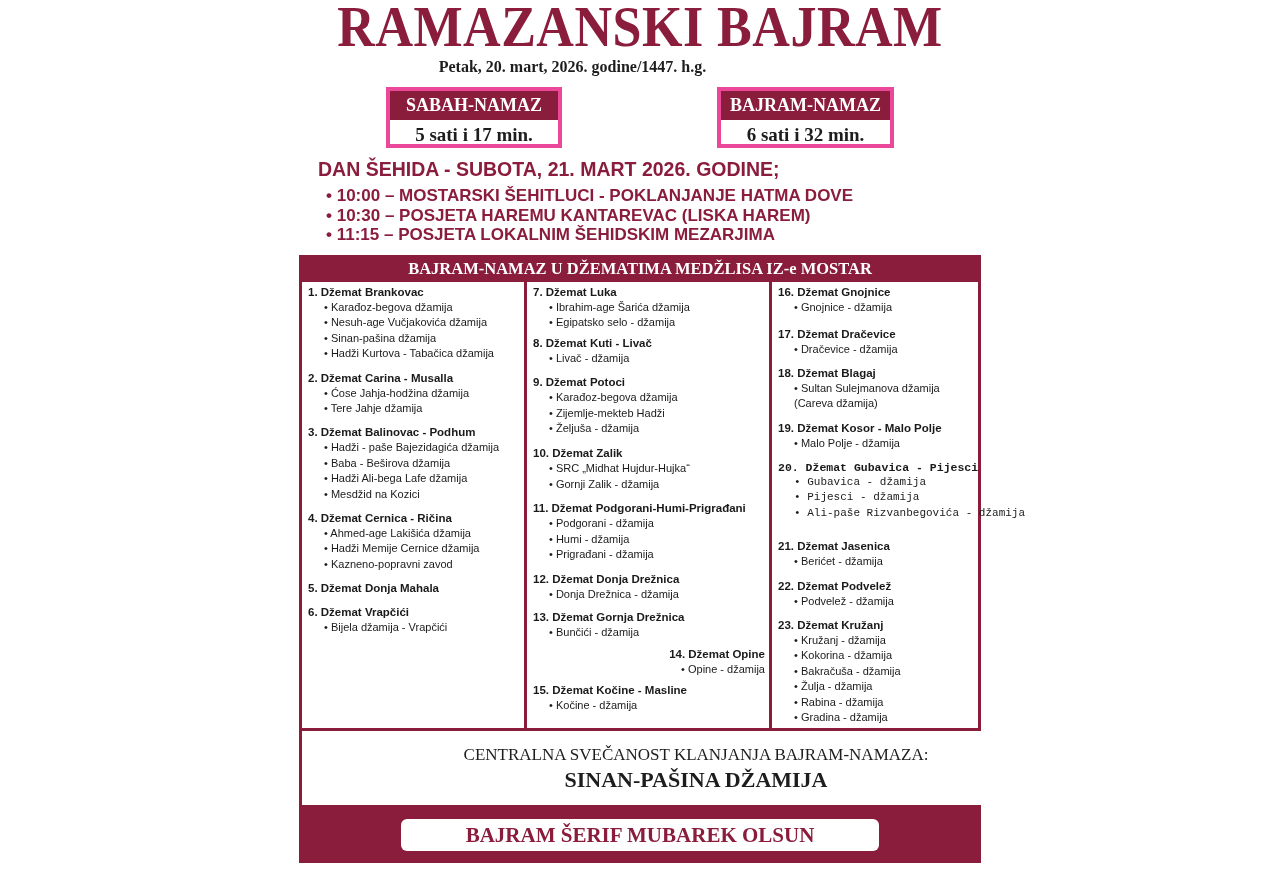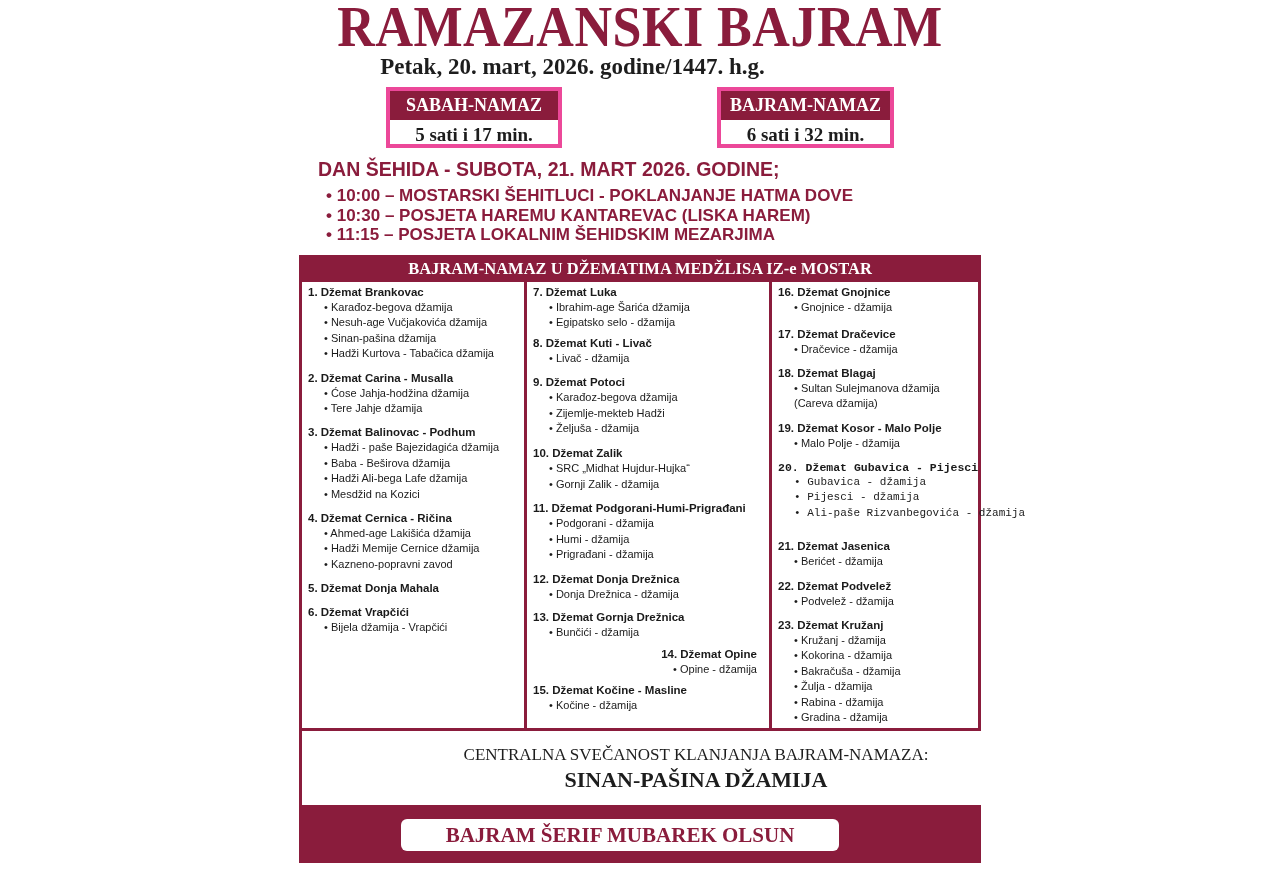--- a/index.html
+++ b/index.html
@@ -1,42 +1,42 @@
 <!DOCTYPE html>
 <html><head>
 <meta charset="utf-8">
 <style>
   html, body { margin:0; padding:0; background:#ffffff; }
   body { width:1280px; height:880px; position:relative; overflow:hidden; font-family:"Liberation Sans", sans-serif; color:#1a1a1a; }
   .title { position:absolute; left:0; width:1280px; top:-4px; text-align:center; font-family:"Liberation Serif", serif; font-weight:bold; font-size:56px; color:#8a1c3c; letter-spacing:0.5px; line-height:62px; transform:scaleX(0.93); }
-  .subtitle { position:absolute; left:0; width:1145px; top:52px; text-align:center; font-family:"Liberation Serif", serif; font-weight:bold; font-size:23px; color:#1d1d1d; line-height:30px; }
+  .subtitle { position:absolute; left:0; width:1145px; top:52px; text-align:center; font-family:"Liberation Serif", serif; font-weight:bold; font-size:16px; color:#1d1d1d; line-height:30px; }
   .timebox { position:absolute; top:87px; height:61px; border:4px solid #ec4899; background:#fff; box-sizing:border-box; }
   .timebox .hd { height:29px; background:#8a1c3c; color:#fff; font-family:"Liberation Serif", serif; font-weight:bold; font-size:18px; text-align:center; line-height:29px; }
   .timebox .val { text-align:center; font-family:"Liberation Serif", serif; font-weight:bold; font-size:19px; line-height:30px; color:#1d1d1d; }
   .tb1 { left:386px; width:176px; }
   .tb2 { left:717px; width:177px; }
   .sehid { position:absolute; left:318px; top:156px; font-weight:bold; font-size:19.5px; color:#8a1c3c; line-height:26px; }
   .sehid-list { position:absolute; left:326px; top:186px; margin:0; padding:0; list-style:none; }
   .sehid-list li { font-weight:bold; font-size:17px; color:#8a1c3c; line-height:19.5px; white-space:nowrap; }
   .sehid-list li::before { content:"• "; }
   .panel { position:absolute; left:299px; top:255px; width:682px; height:608px; background:#8a1c3c; }
   .panel-hd { height:27px; color:#fff; text-align:center; font-family:"Liberation Serif", serif; font-weight:bold; font-size:16.5px; line-height:28px; }
   .cols { position:absolute; left:3px; top:27px; width:676px; height:446px; display:flex; gap:3px; }
-  .col { background:#fff; height:100%; box-sizing:border-box; padding:3px 12px 0 6px; }
+  .col { background:#fff; height:100%; box-sizing:border-box; padding:3px 4px 0 6px; }
   .c1 { width:222px; } .c2 { width:242px; } .c3 { width:206px; }
   .dz { margin-bottom:12px; }
   .dz-name { font-weight:bold; font-size:11.5px; line-height:15px; white-space:nowrap; color:#1a1a1a; }
   .dz ul { list-style:none; margin:0; padding:0 0 0 16px; }
   .dz li { font-size:11px; line-height:15.4px; white-space:nowrap; color:#1a1a1a; }
   .dz li::before { content:"• "; }
   .dz li.cont::before { content:""; }
   .central { position:absolute; left:3px; top:476px; width:788px; height:74px; background:#fff; text-align:center; }
   .central .l1 { font-family:"Liberation Serif", serif; font-size:17px; line-height:22px; margin-top:13px; color:#1d1d1d; }
   .central .l2 { font-family:"Liberation Serif", serif; font-weight:bold; font-size:22px; line-height:28px; color:#1d1d1d; }
-  .ribbon { position:absolute; left:102px; top:564px; width:438px; height:32px; background:#fff; border-radius:6px; text-align:center; font-family:"Liberation Serif", serif; font-weight:bold; font-size:21px; line-height:33px; color:#8a1c3c; }
+  .ribbon { position:absolute; left:102px; top:564px; width:478px; height:32px; background:#fff; border-radius:6px; text-align:center; font-family:"Liberation Serif", serif; font-weight:bold; font-size:21px; line-height:33px; color:#8a1c3c; }
 </style>
 </head>
 <body>
 
 <div class="title">RAMAZANSKI BAJRAM</div>
 <div class="subtitle">Petak, 20. mart, 2026. godine/1447. h.g.</div>
 
 <div class="timebox tb1">
   <div class="hd">SABAH-NAMAZ</div>
   <div class="val">5 sati i 17 min.</div>

